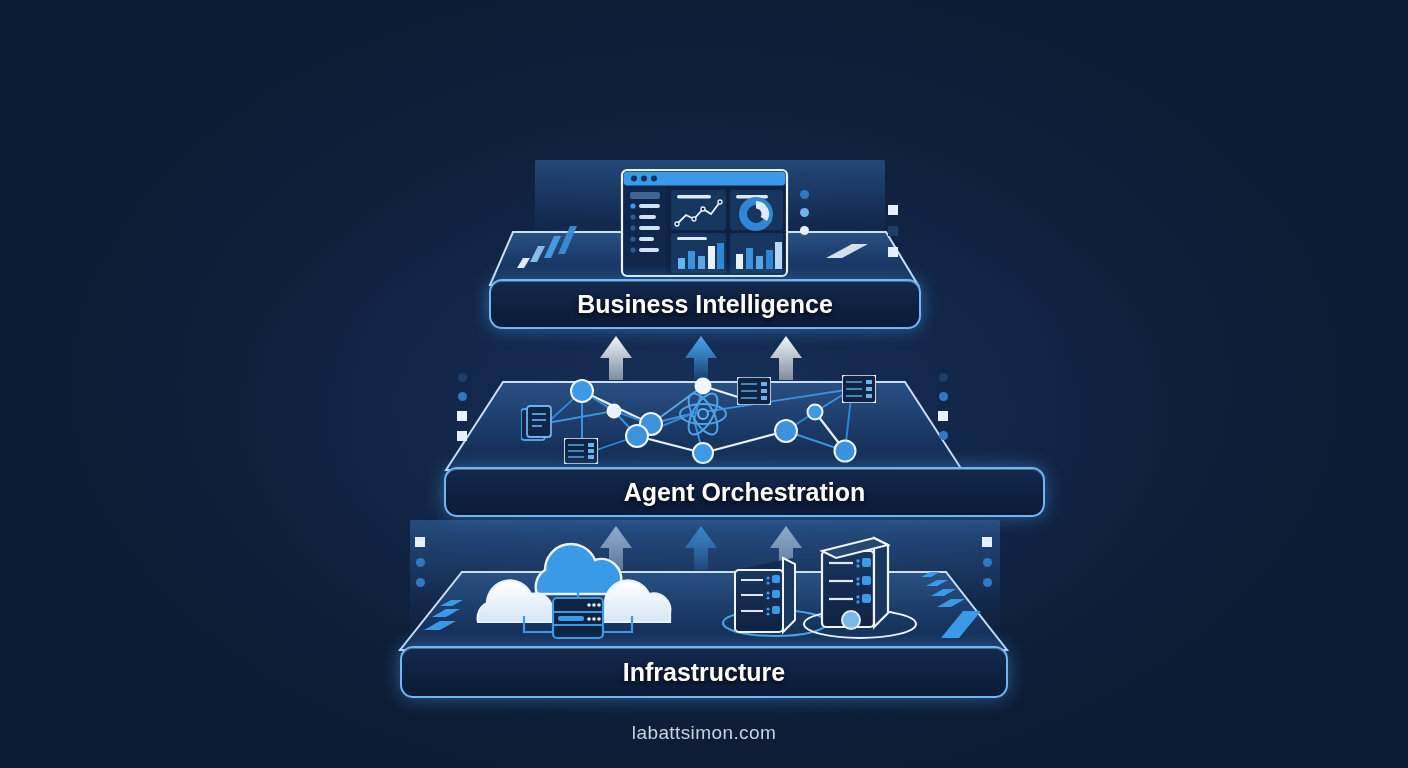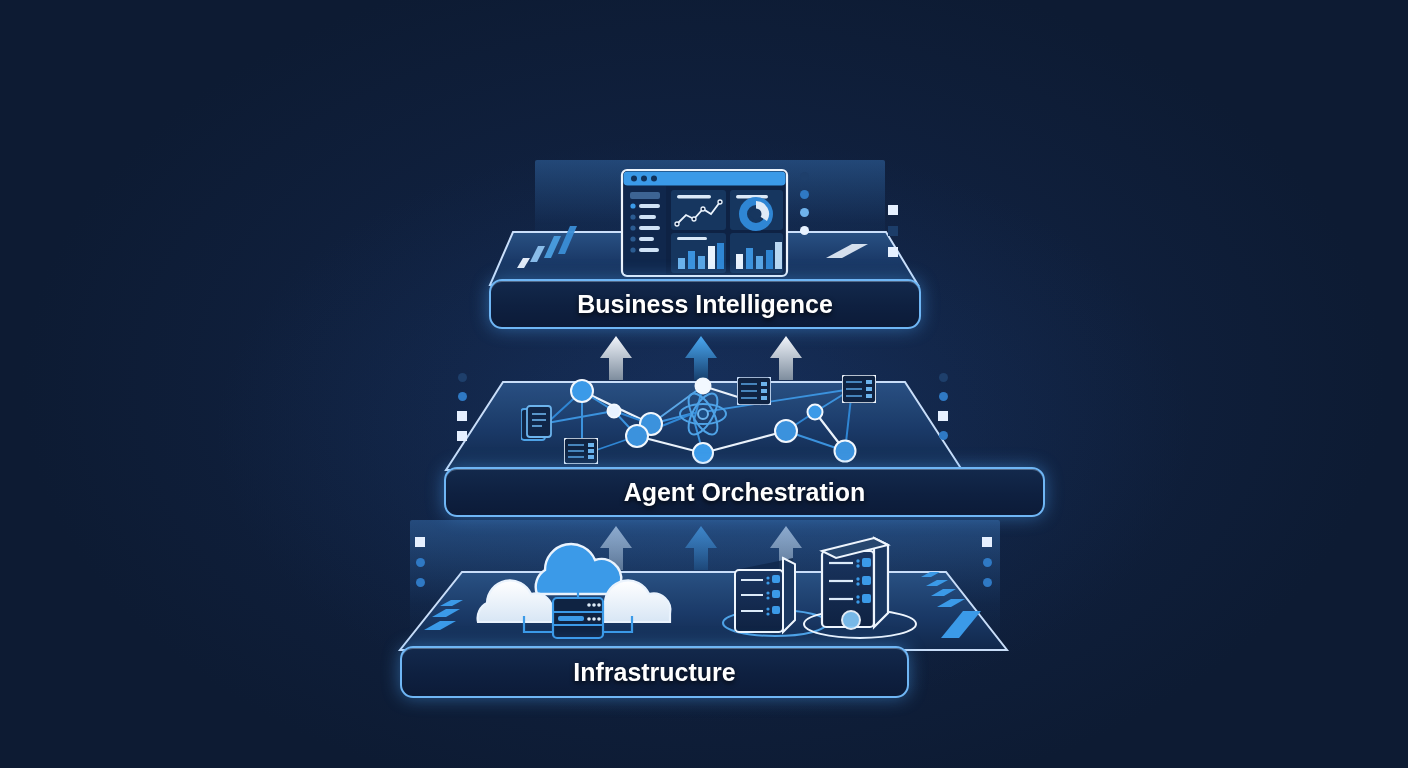--- a/index.html
+++ b/index.html
@@ -442,19 +442,20 @@
       <span class="sq" style="background:#e6f0ff"></span>
       <span class="dot" style="background:#2f79c4"></span>
       <span class="dot" style="background:#2f79c4"></span>
     </div>
     <div class="dotcol" style="left:982px; top:537px; gap:11px;">
       <span class="sq" style="background:#e6f0ff"></span>
       <span class="dot" style="background:#2f79c4"></span>
       <span class="dot" style="background:#2f79c4"></span>
     </div>
 
-    <div class="label-bar" style="left:400px; top:646px; width:509px; height:52px; font-size:25px;">
+    <div class="label-bar" style="left:400px; top:646px; width:608px; height:52px; font-size:25px;">
       <span>Infrastructure</span>
     </div>
   </div>
 
+  <div class="footer">labattsimon.com</div>
 
 </div>
 
 </body></html>

